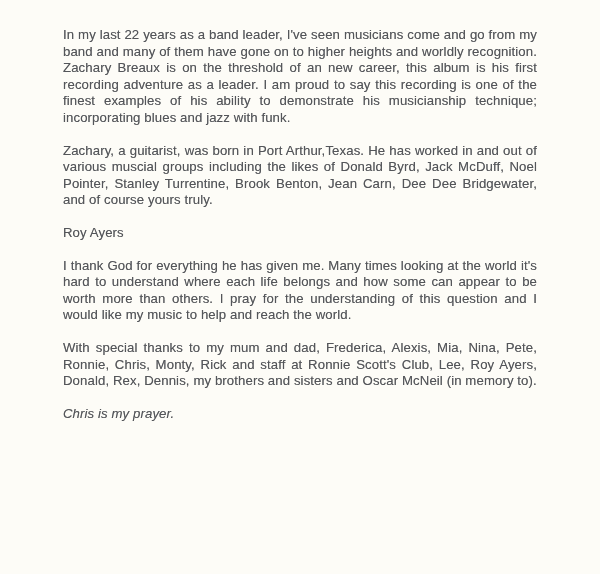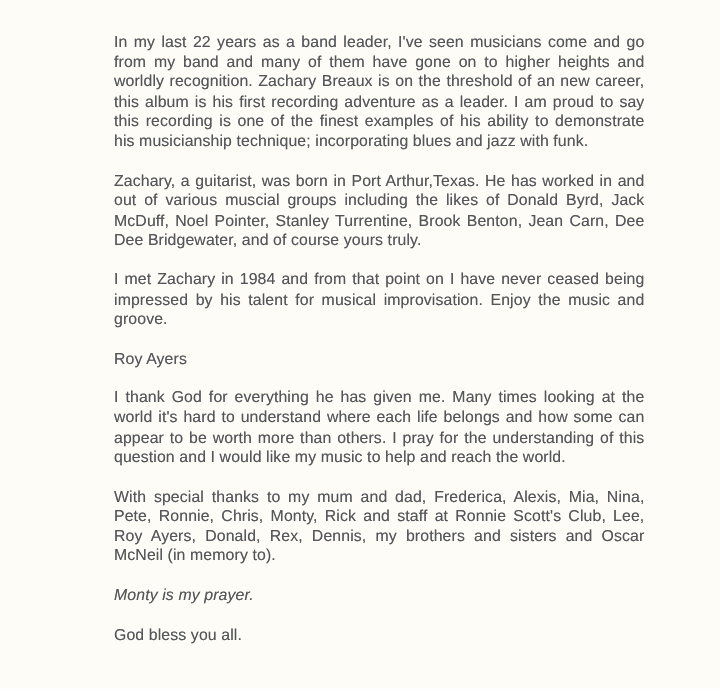--- a/index.html
+++ b/index.html
@@ -28,30 +28,27 @@
   }
   .bold {
     font-weight: normal;
   }
   .italic {
     font-style: italic;
   }
   
   .page p {
     text-shadow: 0 0 0.4px rgba(84, 86, 90, 0.55);
-    margin-left: 32px;
   }
 </style>
 </head>
 <body>
 
 <div class="page">
   <div>
     <p class="para justify">In my last 22 years as a band leader, I've seen musicians come and go from my band and many of them have gone on to higher heights and worldly recognition. Zachary Breaux is on the threshold of an new career, this album is his first recording adventure as a leader. I am proud to say this recording is one of the finest examples of his ability to demonstrate his musicianship technique; incorporating blues and jazz with funk.</p>
     <p class="para justify">Zachary, a guitarist, was born in Port Arthur,Texas. He has worked in and out of various muscial groups including the likes of Donald Byrd, Jack McDuff, Noel Pointer, Stanley Turrentine, Brook Benton, Jean Carn, Dee Dee Bridgewater, and of course yours truly.</p>
-    <p class="para justify">I met Zachary in 1984 and from that point on I have never ceased being impressed by his talent for musical improvisation. Enjoy the music and groove.</p>
     <p class="para bold">Roy Ayers</p>
     <p class="para justify">I thank God for everything he has given me. Many times looking at the world it's hard to understand where each life belongs and how some can appear to be worth more than others. I pray for the understanding of this question and I would like my music to help and reach the world.</p>
     <p class="para justify">With special thanks to my mum and dad, Frederica, Alexis, Mia, Nina, Pete, Ronnie, Chris, Monty, Rick and staff at Ronnie Scott's Club, Lee, Roy Ayers, Donald, Rex, Dennis, my brothers and sisters and Oscar McNeil (in memory to).</p>
-    <p class="para italic">Monty is my prayer.</p>
-    <p class="para">God bless you all.</p>
+    <p class="para italic">Chris is my prayer.</p>
   </div>
 </div>
 
 </body></html>

